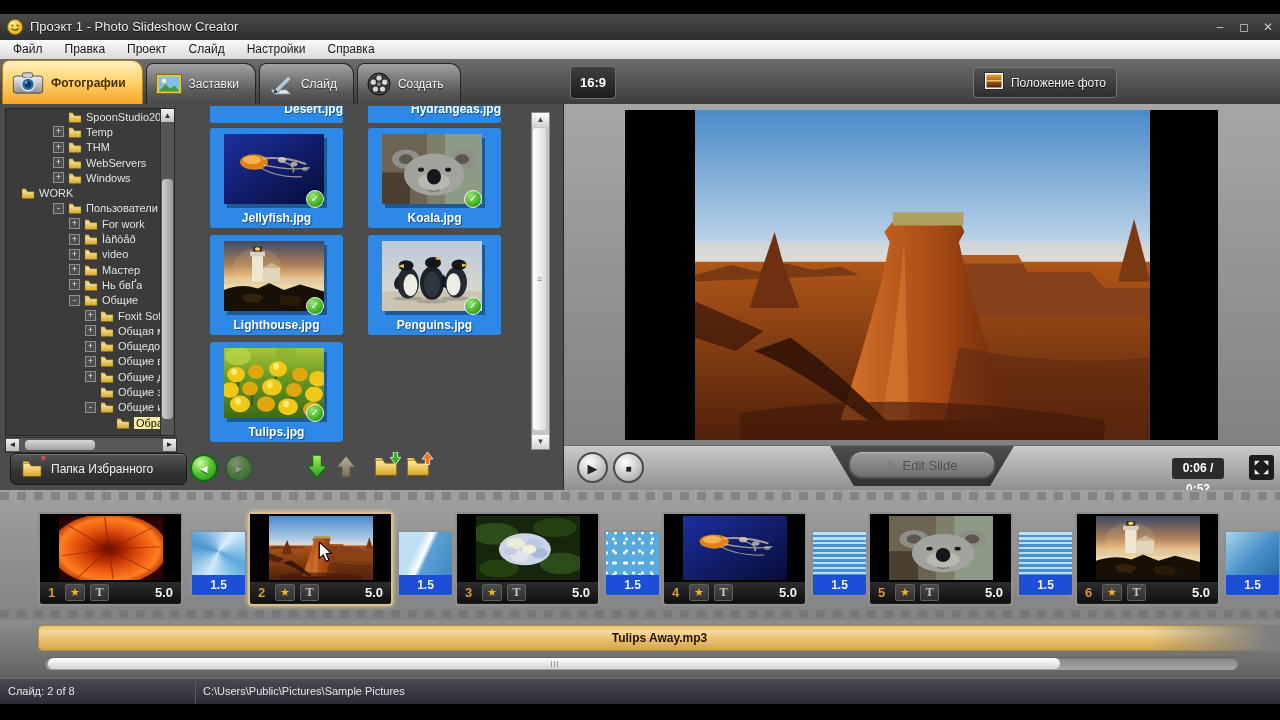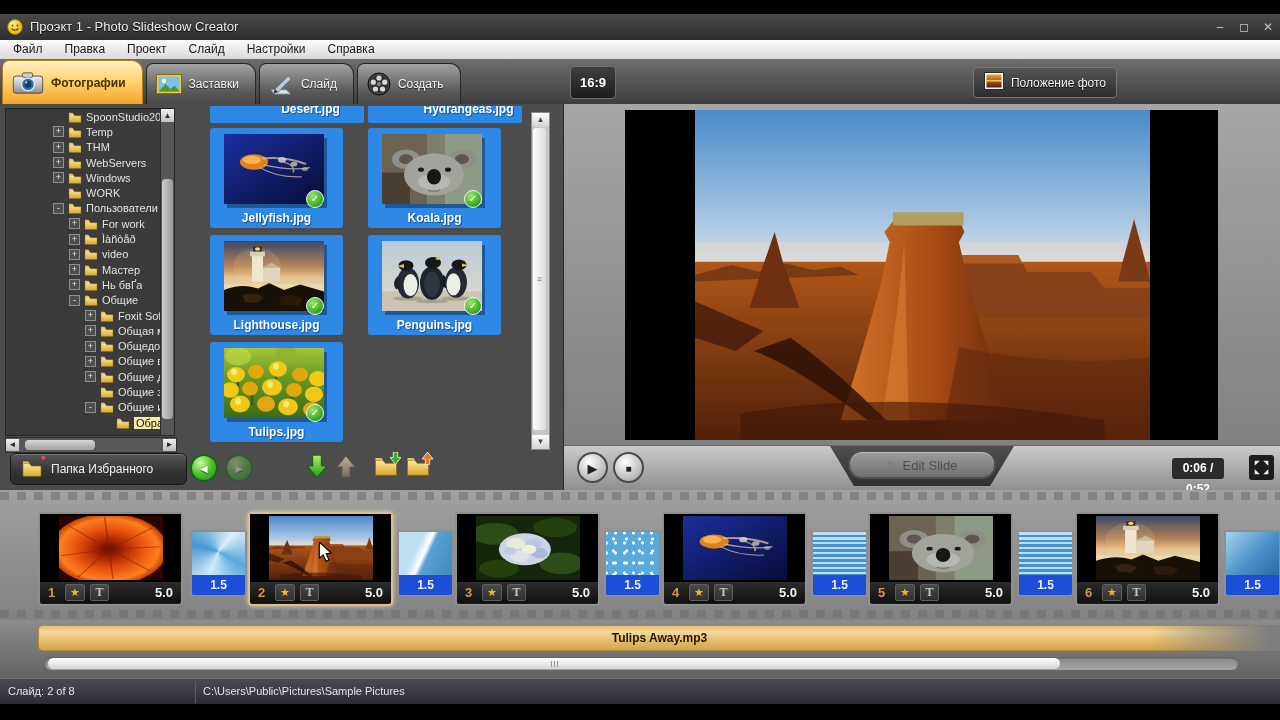--- a/index.html
+++ b/index.html
@@ -55,22 +55,22 @@
   .tree-hscroll{position:absolute;left:5px;top:333px;width:170px;height:14px;background:#585858;
     border:1px solid #2e2e2e;display:flex;align-items:center;}
   .tree-hscroll .sb-btn{width:13px;height:12px;font-size:8px;color:#222;text-align:center;line-height:12px;
     background:linear-gradient(#f0f0f0,#bebebe);}
   .tree-hscroll .hthumb{width:70px;height:10px;margin-left:6px;border-radius:4px;
     background:linear-gradient(#d8d8d8,#a2a2a2);}
   .tree-hscroll .sb-btn.r{margin-left:auto;}
   
   .photo-grid{position:absolute;left:178px;top:0;width:352px;height:346px;overflow:hidden;}
   .pcard{position:absolute;width:133px;height:100px;background:#2d89e5;border-radius:3px;}
-  .pcard-partial{position:absolute;top:2px;width:107px;height:17px;background:#2d89e5;border-radius:0 0 2px 2px;
-    overflow:hidden;text-align:center;padding-left:47px;}
+  .pcard-partial{position:absolute;top:2px;width:133px;height:17px;background:#2d89e5;border-radius:0 0 2px 2px;
+    overflow:hidden;text-align:right;}
   .pcard-partial .pname{margin-top:-4px;}
   .pimg{position:absolute;left:14px;top:6px;width:100px;height:70px;background:#111;
     box-shadow:3px 4px 0 rgba(0,0,0,.35);}
   .pimg svg{display:block;}
   .pname{color:#fff;font-weight:bold;font-size:12px;text-shadow:1px 1px 1px #15508a;}
   .pcard .pname{position:absolute;left:0;bottom:3px;width:100%;text-align:center;}
   .check{position:absolute;left:96px;top:62px;width:16px;height:16px;border-radius:50%;
     background:radial-gradient(circle at 35% 30%,#9ae870,#2ba318 75%);border:1px solid #f5f5f5;
     color:#fff;font-size:10px;font-weight:bold;text-align:center;line-height:16px;}
   .grid-vscroll{position:absolute;left:531px;top:8px;width:17px;height:336px;background:#c6c6c6;
@@ -301,21 +301,21 @@
           </div>
           <div class="tree-row" style="padding-left: 47px;">
             <span class="expander">+</span>
             <span class="folder-ic">
               <svg width="14" height="12" viewBox="0 0 16 14">
                 <use href="#sym-folder"></use>
               </svg>
             </span>
             <span class="tree-label">Windows</span>
           </div>
-          <div class="tree-row" style="padding-left: 47px;">
+          <div class="tree-row" style="">
             <span class="expander-spacer"></span>
             <span class="folder-ic">
               <svg width="14" height="12" viewBox="0 0 16 14">
                 <use href="#sym-folder"></use>
               </svg>
             </span>
             <span class="tree-label">WORK</span>
           </div>
           <div class="tree-row" style="padding-left: 47px;">
             <span class="expander">-</span>

